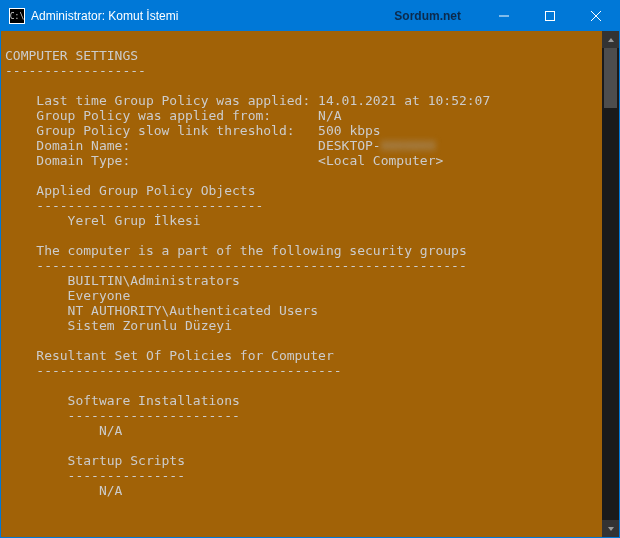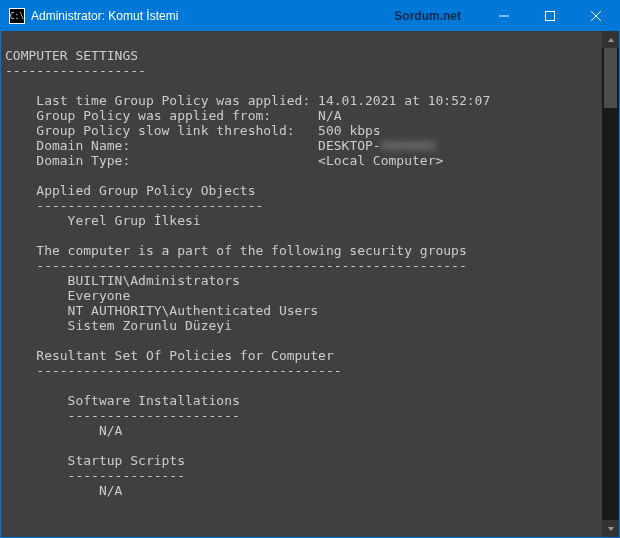--- a/index.html
+++ b/index.html
@@ -59,21 +59,21 @@
       font-family: "Segoe UI Symbol", sans-serif;
       font-size: 10px;
     }
     .console-wrap {
       flex: 1;
       display: flex;
       background: #000;
     }
     .console-body {
       flex: 1;
-      background: #404040;
+      background: #a16207;
       color: #cccccc;
       font-family: Consolas, "Lucida Console", monospace;
       font-size: 13px;
       line-height: 15px;
       padding: 2px 4px 2px 4px;
       white-space: pre;
       overflow: hidden;
     }
     .scrollbar {
       width: 17px;

